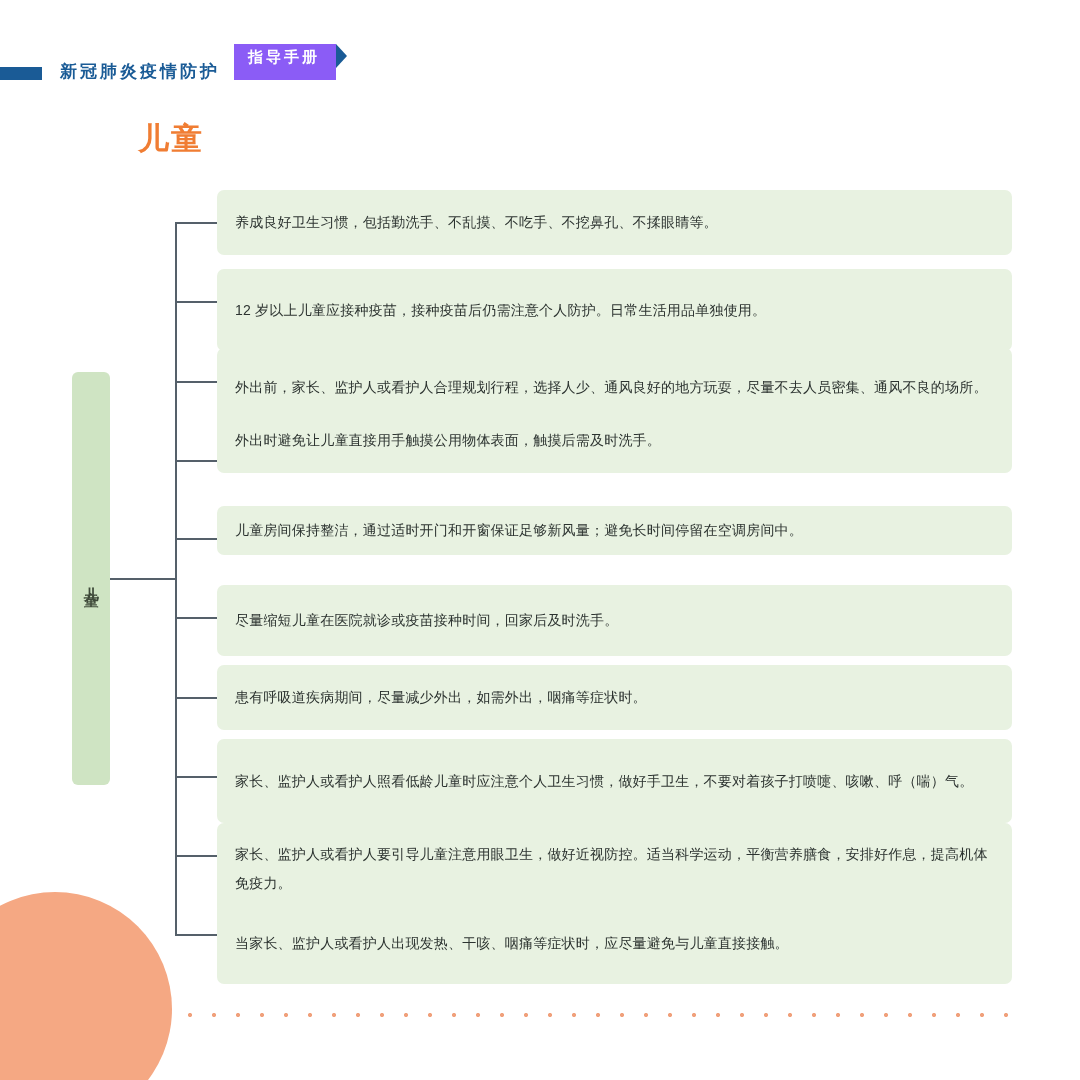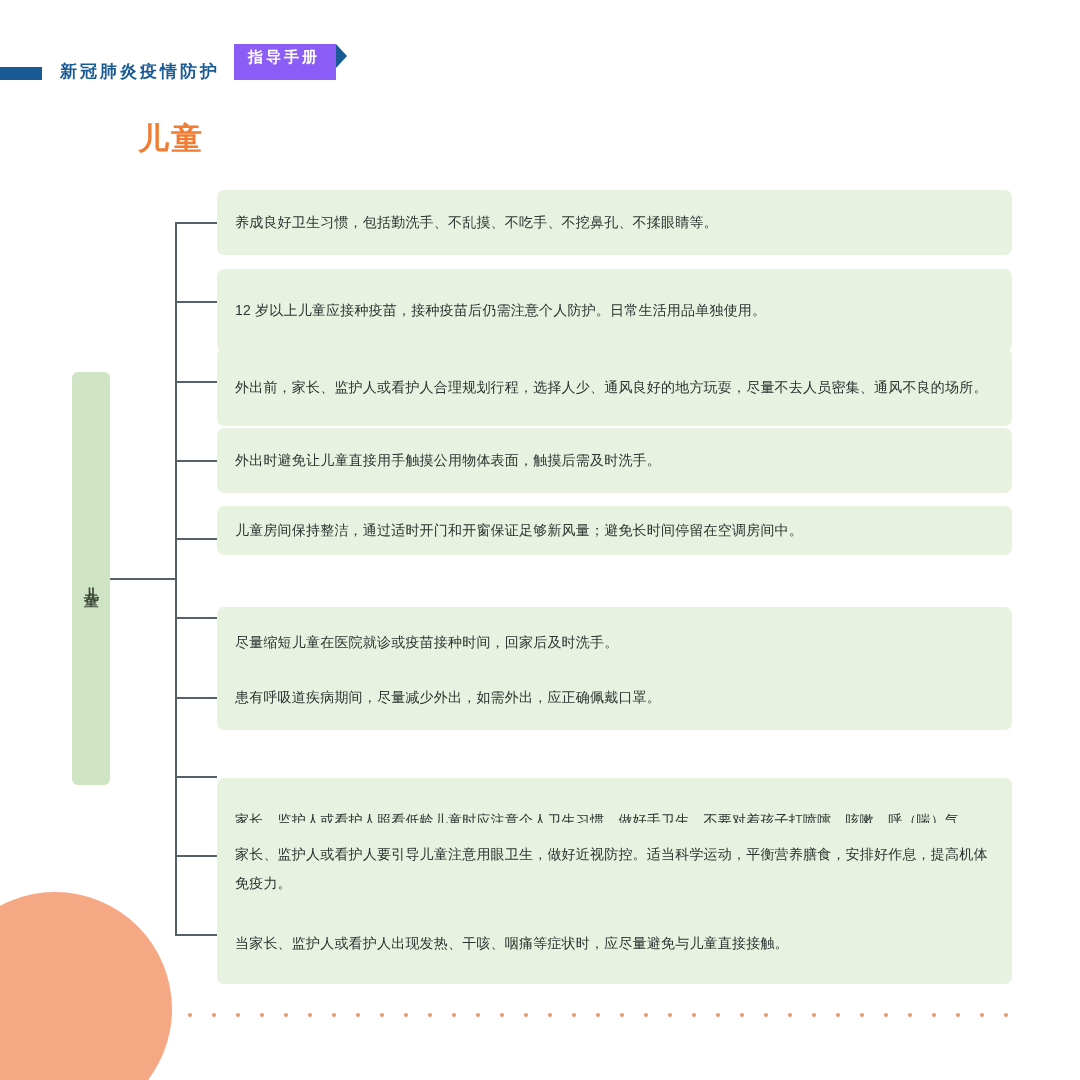--- a/index.html
+++ b/index.html
@@ -190,33 +190,33 @@
 
 <div class="card" style="top:190px; height:65px">
   <div class="card-text">养成良好卫生习惯，包括勤洗手、不乱摸、不吃手、不挖鼻孔、不揉眼睛等。</div>
 </div>
 <div class="card" style="top:269px; height:82px">
   <div class="card-text">12 岁以上儿童应接种疫苗，接种疫苗后仍需注意个人防护。日常生活用品单独使用。</div>
 </div>
 <div class="card" style="top:348px; height:78px">
   <div class="card-text">外出前，家长、监护人或看护人合理规划行程，选择人少、通风良好的地方玩耍，尽量不去人员密集、通风不良的场所。</div>
 </div>
-<div class="card" style="top:428px; height:65px">
+<div class="card" style="top:408px; height:65px">
   <div class="card-text">外出时避免让儿童直接用手触摸公用物体表面，触摸后需及时洗手。</div>
 </div>
 <div class="card" style="top:506px; height:49px">
   <div class="card-text">儿童房间保持整洁，通过适时开门和开窗保证足够新风量；避免长时间停留在空调房间中。</div>
 </div>
-<div class="card" style="top:607px; height:71px">
+<div class="card" style="top:585px; height:71px">
   <div class="card-text">尽量缩短儿童在医院就诊或疫苗接种时间，回家后及时洗手。</div>
 </div>
 <div class="card" style="top:665px; height:65px">
-  <div class="card-text">患有呼吸道疾病期间，尽量减少外出，如需外出，应正确佩戴口罩。</div>
-</div>
-<div class="card" style="top:778px; height:84px">
+  <div class="card-text">患有呼吸道疾病期间，尽量减少外出，如需外出，咽痛等症状时。</div>
+</div>
+<div class="card" style="top:739px; height:84px">
   <div class="card-text">家长、监护人或看护人照看低龄儿童时应注意个人卫生习惯，做好手卫生，不要对着孩子打喷嚏、咳嗽、呼（喘）气。</div>
 </div>
 <div class="card" style="top:823px; height:92px">
   <div class="card-text">家长、监护人或看护人要引导儿童注意用眼卫生，做好近视防控。适当科学运动，平衡营养膳食，安排好作息，提高机体免疫力。</div>
 </div>
 <div class="card" style="top:903px; height:81px">
   <div class="card-text">当家长、监护人或看护人出现发热、干咳、咽痛等症状时，应尽量避免与儿童直接接触。</div>
 </div>
 
 <div class="circle-deco"></div>

